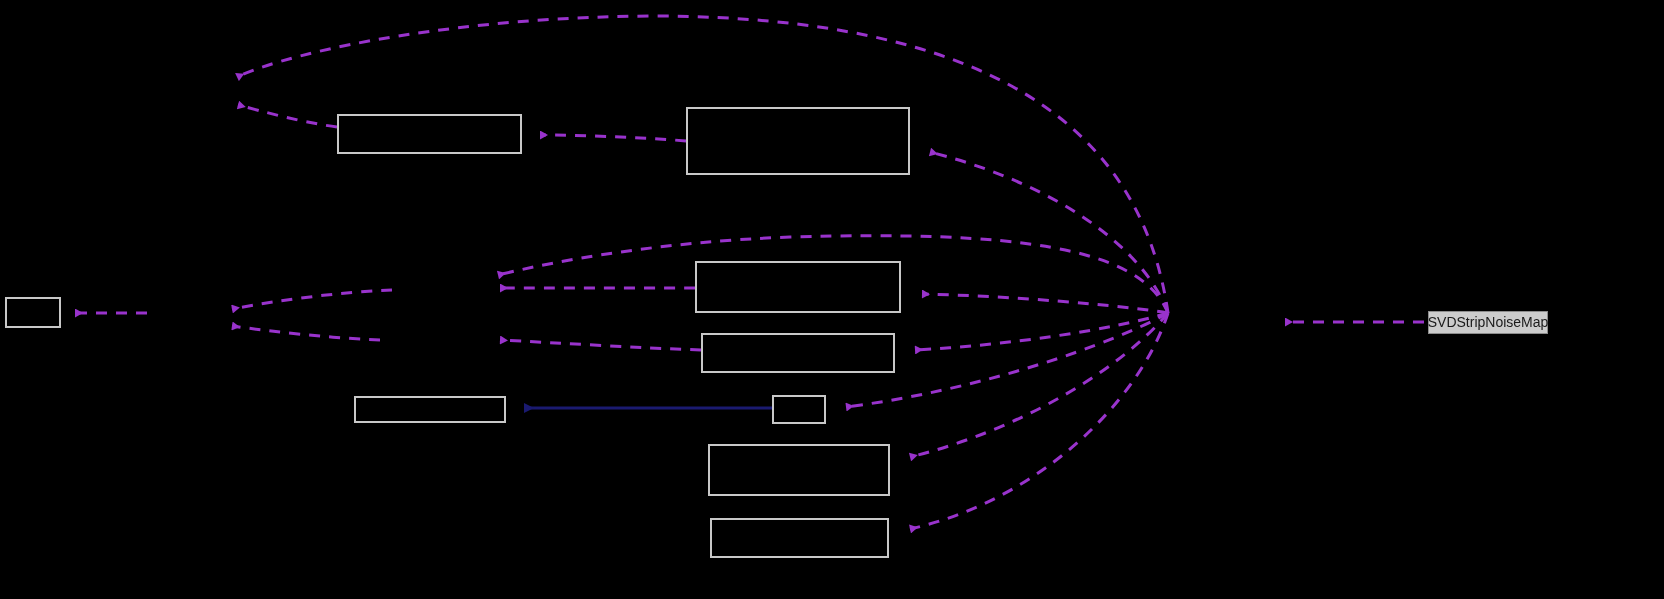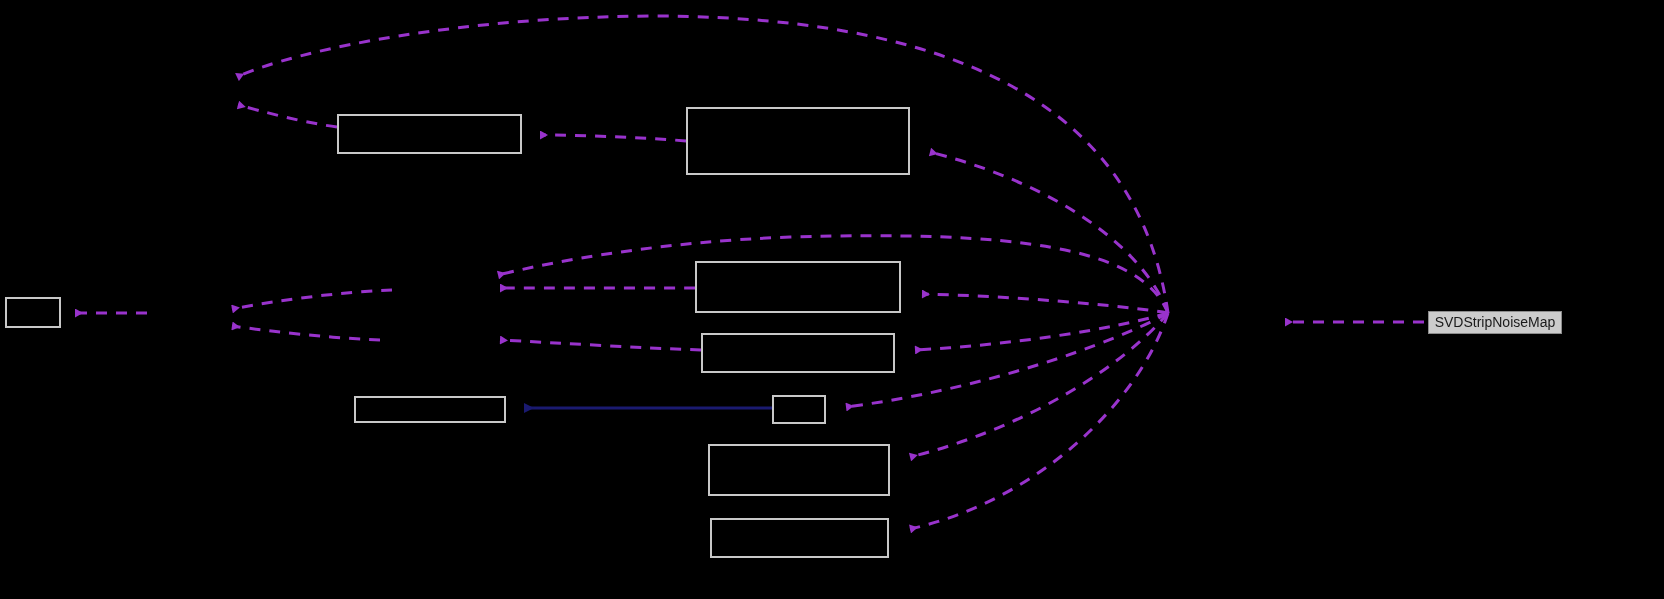--- a/index.html
+++ b/index.html
@@ -133,17 +133,17 @@
   </div>
 
   <div class="node" style="left:708px; top:444px; width:182px; height:52px;">
     <span class="node-label"></span>
   </div>
 
   <div class="node" style="left:710px; top:518px; width:179px; height:40px;">
     <span class="node-label"></span>
   </div>
 
-  <div class="node filled" style="left:1428px; top:311px; width:134px; height:23px;">
+  <div class="node filled" style="left:1428px; top:311px; width:120px; height:23px;">
     <span class="node-label">SVDStripNoiseMap</span>
   </div>
 
 </div>
 
 </body></html>

